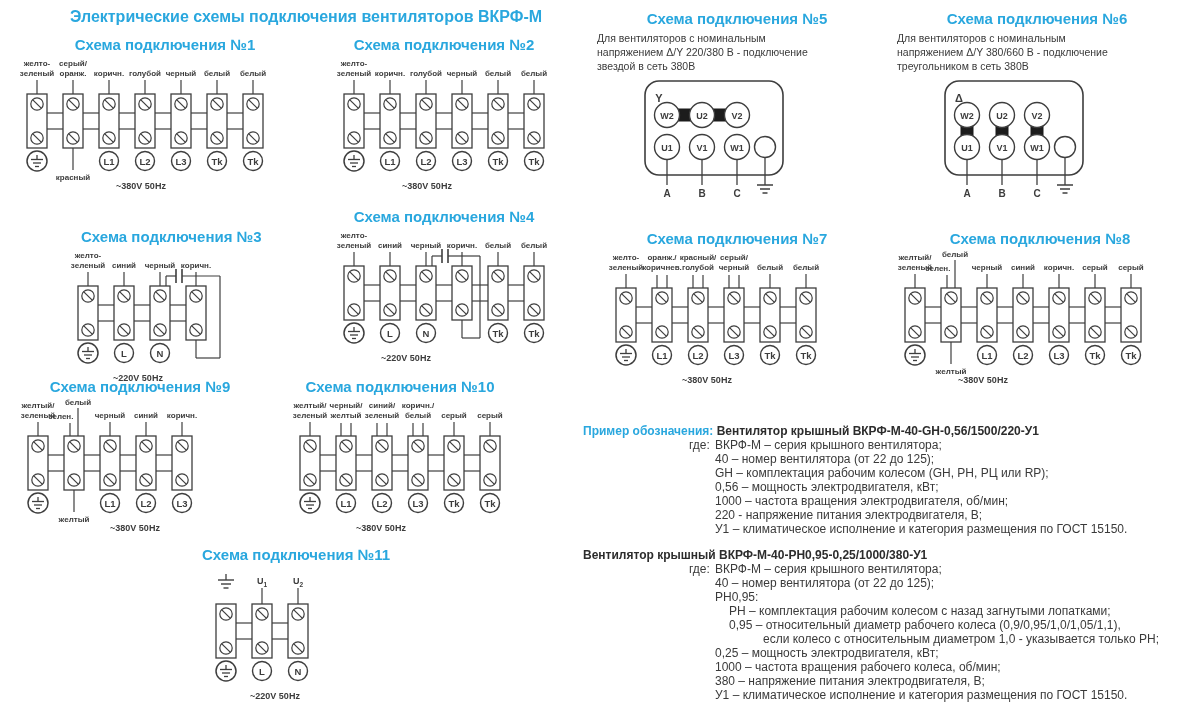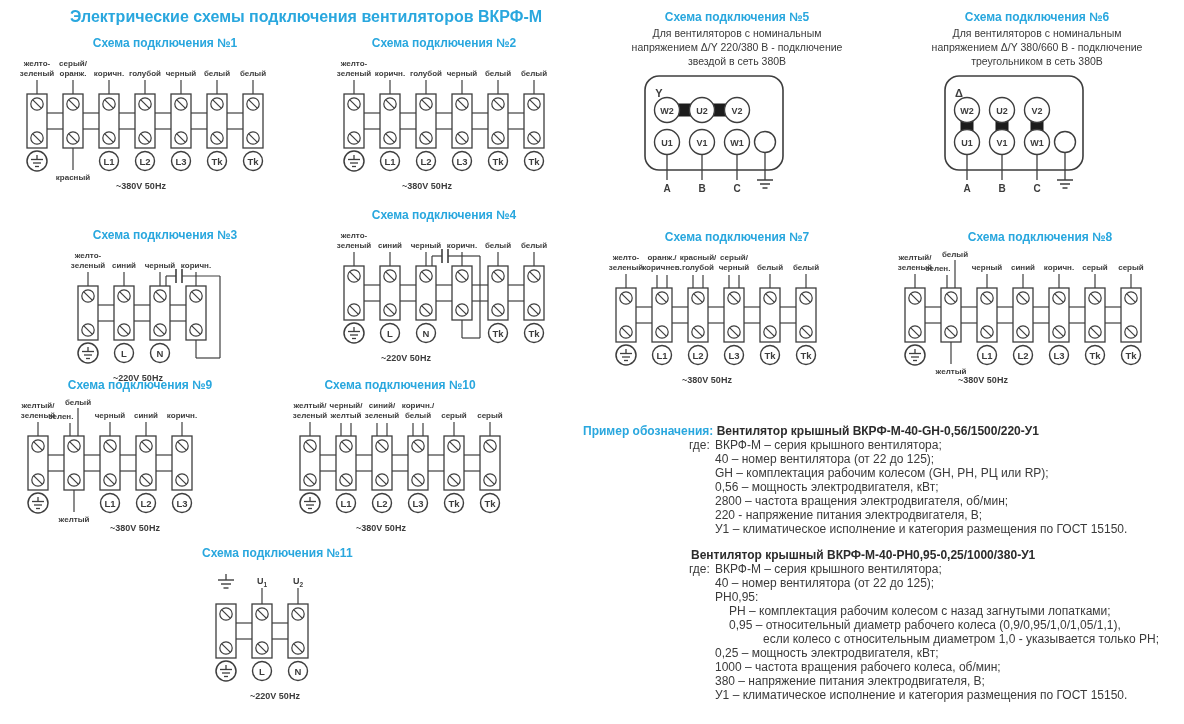--- a/index.html
+++ b/index.html
@@ -7,35 +7,35 @@
     width:1184px;height:724px;position:relative;background:#ffffff;
     font-family:"Liberation Sans",sans-serif;overflow:hidden;
     --accent:#29a7de;--line:#3e3e3e;--text:#3c3c3c;
   }
   #main-title{
     position:absolute;left:0;top:8px;width:612px;text-align:center;
     font-size:16px;font-weight:bold;color:var(--accent);white-space:nowrap;
   }
   .schema{position:absolute}
   .schema-title{
-    width:100%;text-align:center;font-size:12px;font-weight:bold;
+    width:100%;text-align:center;font-size:15px;font-weight:bold;
     color:var(--accent);white-space:nowrap;height:16px;
   }
   .schema svg{display:block;margin-top:2px}
   .motor-desc{
-    text-align:center;font-size:10.5px;color:#3a3a3a;
+    margin-top:5px;text-align:left;font-size:10.5px;color:#3a3a3a;
     line-height:14px;white-space:nowrap;
   }
   #example{
     position:absolute;left:583px;top:424px;width:598px;
     font-size:12px;color:#3a3a3a;
   }
   .ex-head{font-weight:bold;color:#2c2c2c;line-height:14px;white-space:nowrap}
   .ex-label{color:var(--accent);font-weight:bold}
-  .ex-head.second{margin-left:108px;margin-top:12px}
+  .ex-head.second{margin-top:12px}
   .ex-line{margin-left:132px;line-height:14px;position:relative;white-space:nowrap}
   .ex-line .ex-where{position:absolute;left:-26px;top:0}
   .ex-line.ind1{padding-left:14px}
   .ex-line.ind2{padding-left:48px}
 </style>
 </head>
 <body style="--accent: #29a7de;">
 
 <div id="main-title">Электрические схемы подключения вентиляторов ВКРФ-М</div>
 <div id="schemas">
@@ -793,21 +793,21 @@
         </g>
       </svg>
     </div>
   </div>
 <div id="example">
     <div class="ex-head"><span class="ex-label">Пример обозначения:</span> <span>Вентилятор крышный ВКРФ-М-40-GH-0,56/1500/220-У1</span></div>
     <div class="ex-line"><span class="ex-where">где:</span><span>ВКРФ-М – серия крышного вентилятора;</span></div>
     <div class="ex-line"><span>40 – номер вентилятора (от 22 до 125);</span></div>
     <div class="ex-line"><span>GH – комплектация рабочим колесом (GH, РН, РЦ или RP);</span></div>
     <div class="ex-line"><span>0,56 – мощность электродвигателя, кВт;</span></div>
-    <div class="ex-line"><span>2800 – частота вращения электродвигателя, об/мин;</span></div>
+    <div class="ex-line"><span>1000 – частота вращения электродвигателя, об/мин;</span></div>
     <div class="ex-line"><span>220 - напряжение питания электродвигателя, В;</span></div>
     <div class="ex-line"><span>У1 – климатическое исполнение и категория размещения по ГОСТ 15150.</span></div>
     <div class="ex-head second"><span>Вентилятор крышный ВКРФ-М-40-РН0,95-0,25/1000/380-У1</span></div>
     <div class="ex-line"><span class="ex-where">где:</span><span>ВКРФ-М – серия крышного вентилятора;</span></div>
     <div class="ex-line"><span>40 – номер вентилятора (от 22 до 125);</span></div>
     <div class="ex-line"><span>РН0,95:</span></div>
     <div class="ex-line ind1"><span>РН – комплектация рабочим колесом с назад загнутыми лопатками;</span></div>
     <div class="ex-line ind1"><span>0,95 – относительный диаметр рабочего колеса (0,9/0,95/1,0/1,05/1,1),</span></div>
     <div class="ex-line ind2"><span>если колесо с относительным диаметром 1,0 - указывается только РН;</span></div>
     <div class="ex-line"><span>0,25 – мощность электродвигателя, кВт;</span></div>

